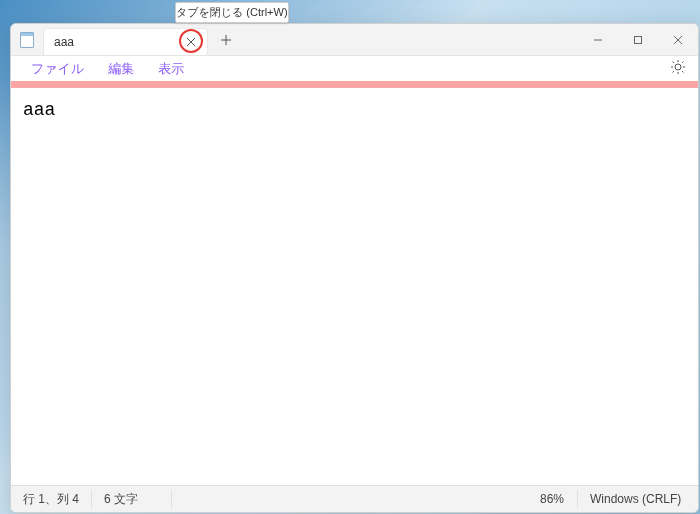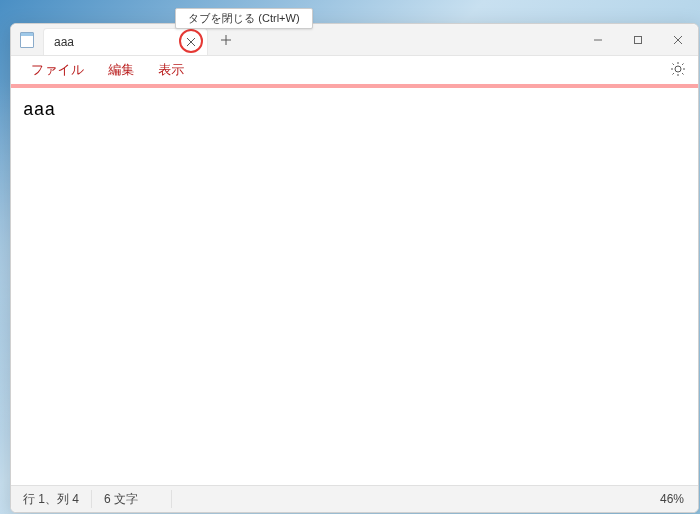--- a/index.html
+++ b/index.html
@@ -17,25 +17,25 @@
     }
     .desktop-bg {
       position: absolute;
       width: 100%;
       height: 100%;
       background: radial-gradient(ellipse at 10% 50%, rgba(255,255,255,0.3) 0%, transparent 50%),
                   linear-gradient(135deg, #4a8fc4 0%, #c8e0f0 40%, #8fc0de 100%);
     }
     .tooltip {
       position: absolute;
-      top: 8px;
+      top: 2px;
       left: 175px;
       background: #ffffff;
       border: 1px solid #cccccc;
-      padding: 2px 12px;
+      padding: 2px 0;
       font-size: 11px;
       color: #333;
       z-index: 100;
       border-radius: 2px;
       box-shadow: 0 1px 2px rgba(0,0,0,0.1);
     }
     .window {
       position: absolute;
       top: 23px;
       left: 10px;
@@ -131,22 +131,22 @@
       color: #666;
       cursor: pointer;
     }
     .menubar {
       height: 32px;
       background: #ffffff;
       display: flex;
       align-items: center;
       padding: 0 8px;
       font-size: 13px;
-      color: #b91c1c;
-      border-bottom: 4px solid #fca5a5;
+      color: #8b5cf6;
+      border-bottom: 7px solid #fca5a5;
     }
     .menu-item {
       padding: 4px 12px;
       cursor: pointer;
     }
     .settings-btn {
       margin-left: auto;
       padding: 4px;
       cursor: pointer;
       color: #555;
@@ -243,15 +243,16 @@
       </svg>
     </div>
   </div>
 
   <div class="editor">aaa</div>
 
   <div class="statusbar">
     <div class="status-cell" style="min-width:72px">行 1、列 4</div>
     <div class="status-cell" style="min-width:80px">6 文字</div>
     <div class="status-spacer"></div>
-    <div class="status-cell" style="min-width:50px">46%</div>
+    <div class="status-cell" style="min-width:50px">86%</div>
+    <div class="status-cell" style="min-width:120px">Windows (CRLF)</div>
   </div>
 </div>
 
 </body></html>

